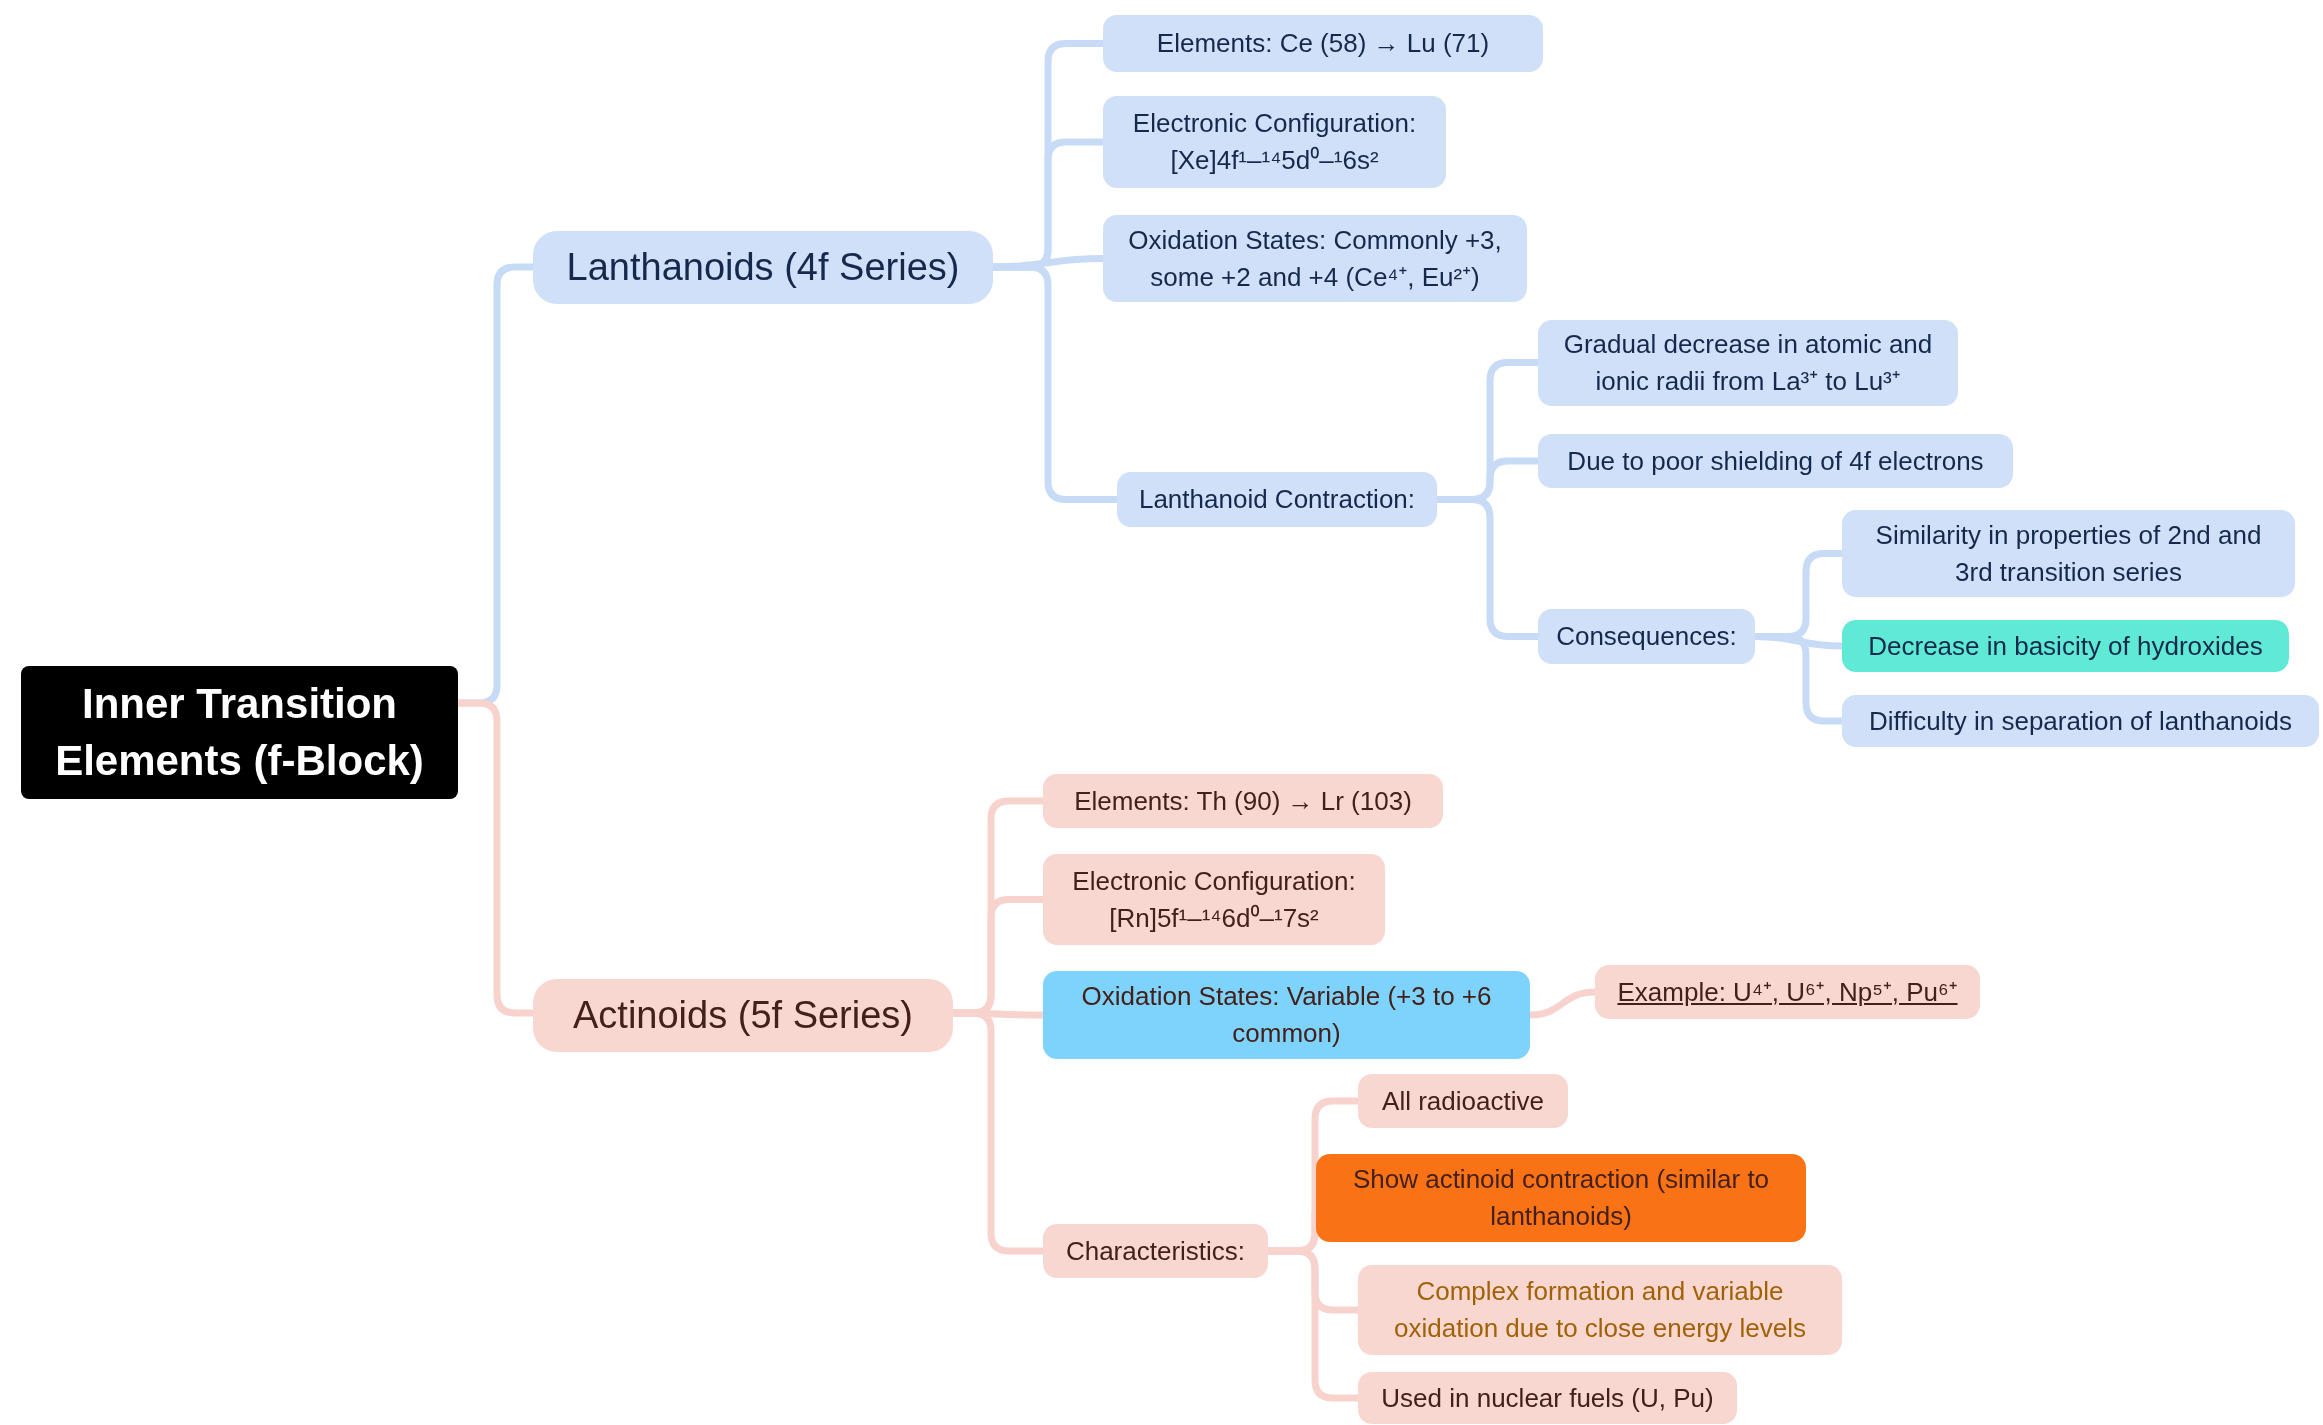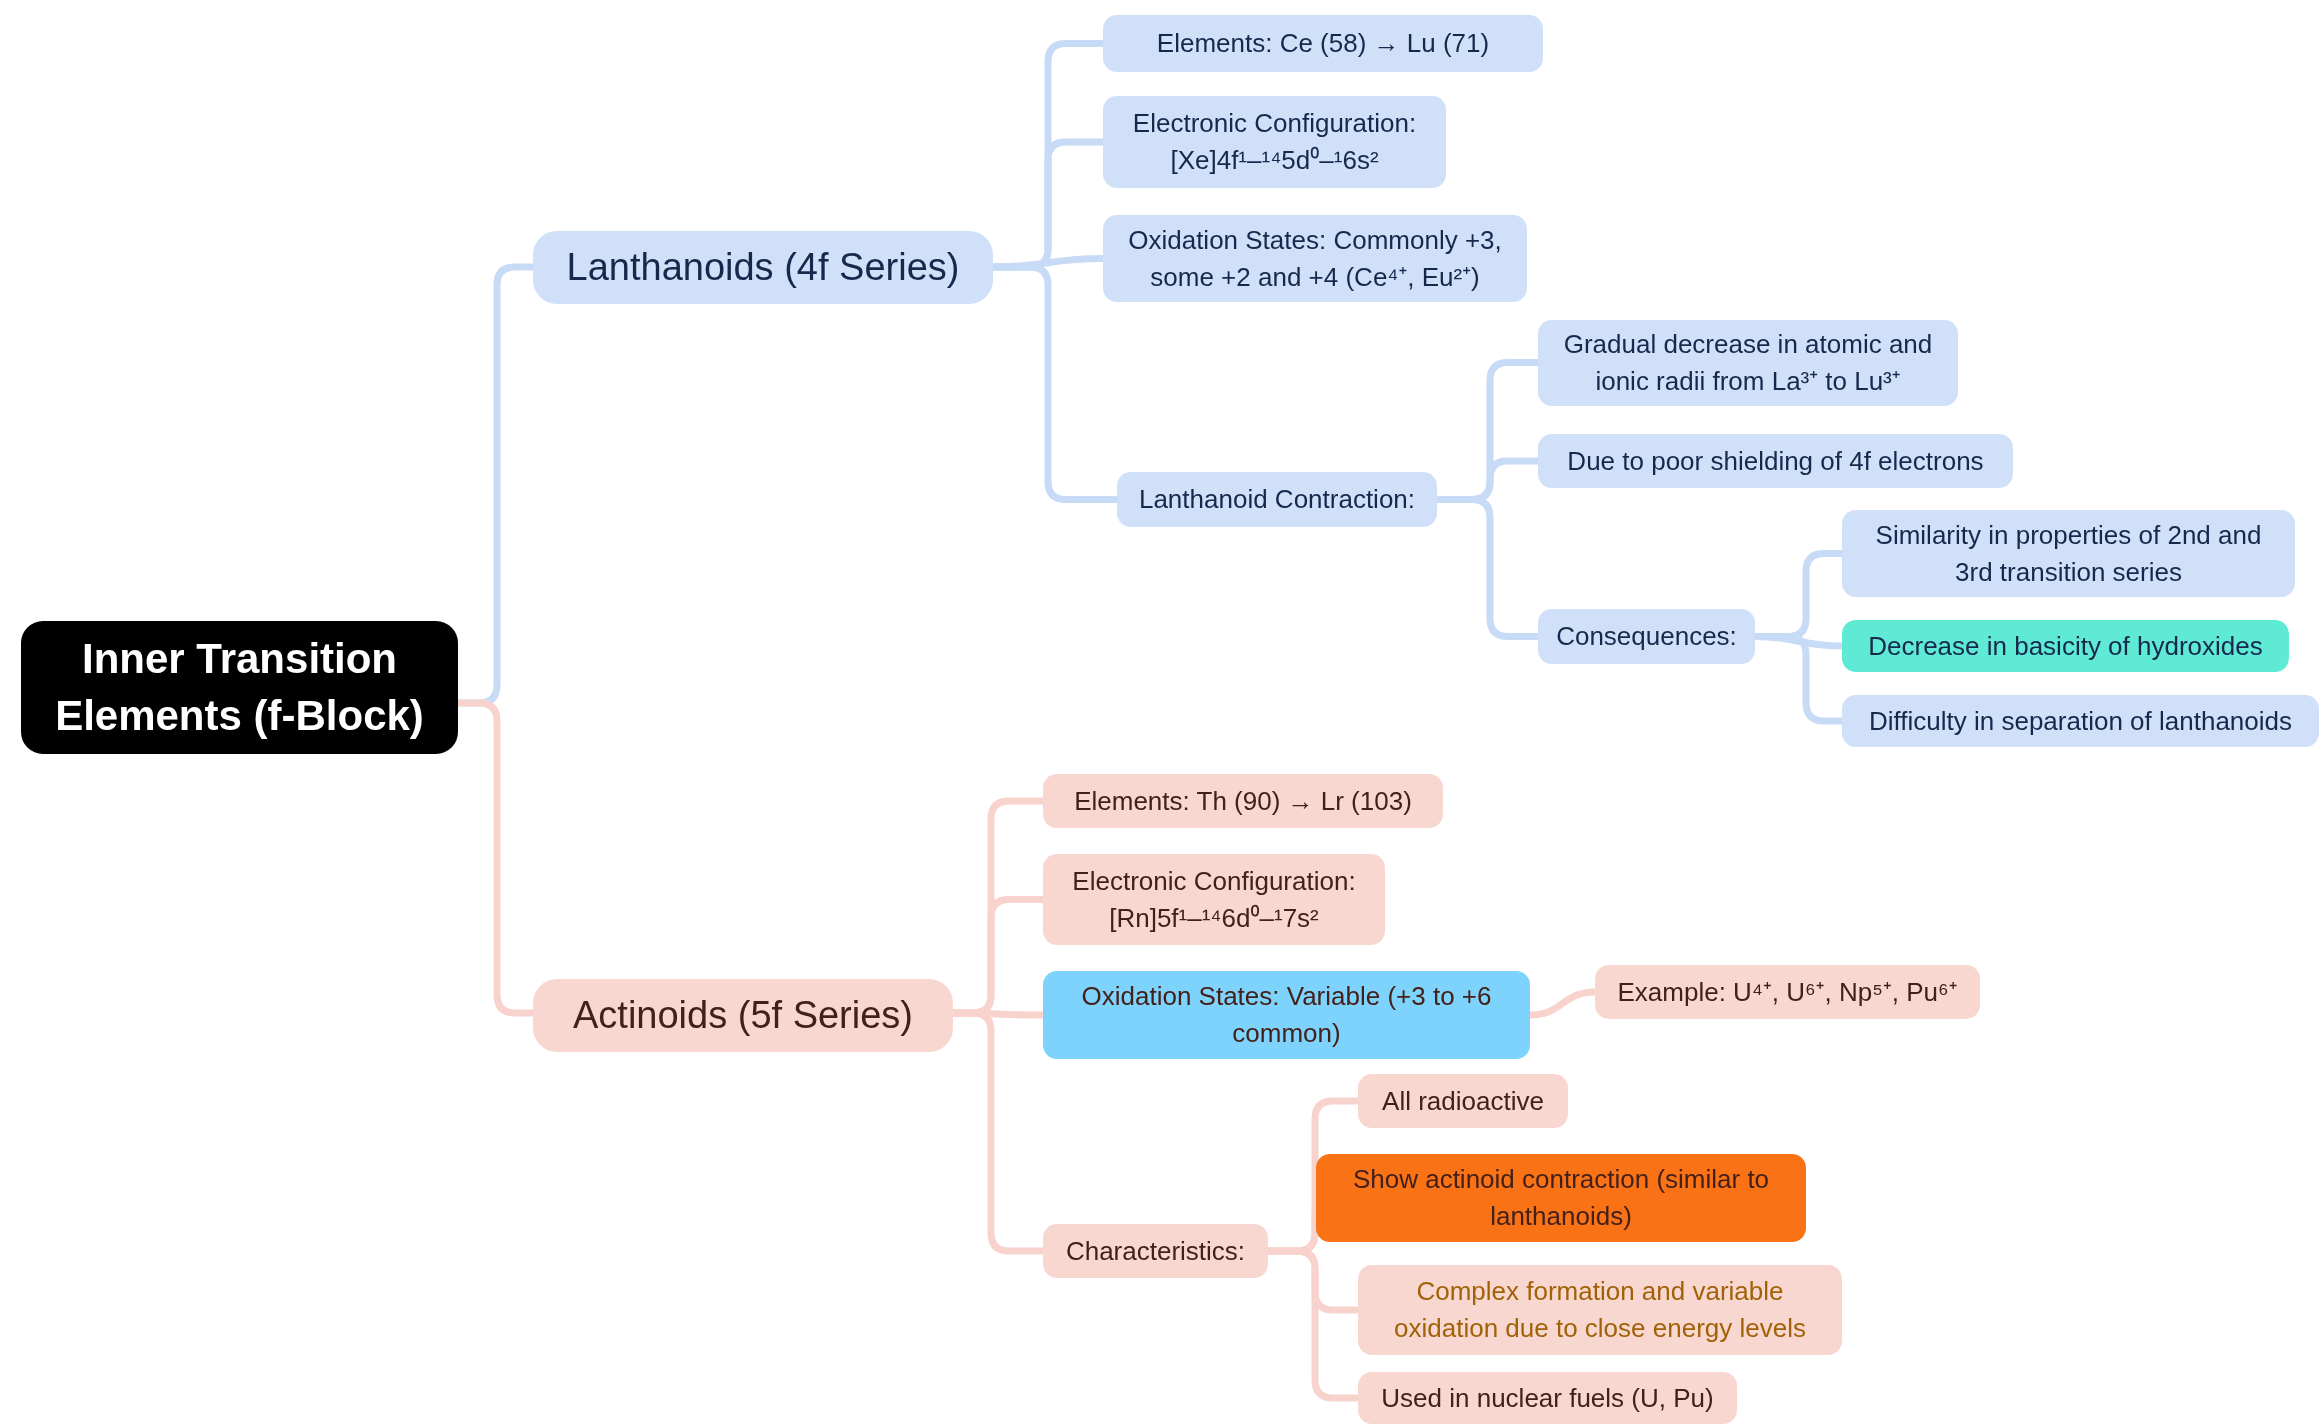--- a/index.html
+++ b/index.html
@@ -69,21 +69,21 @@
       <path d="M 953 1013 L 973 1013 Q 991 1013 991 995 L 991 917.5 Q 991 899.5 1009 899.5 L 1043 899.5" fill="none" stroke="#f8d3cd" stroke-width="7"></path>
       <path d="M 953 1013 C 998 1013, 998 1015, 1043 1015" fill="none" stroke="#f8d3cd" stroke-width="7"></path>
       <path d="M 1530 1015 C 1562.5 1015, 1562.5 992, 1595 992" fill="none" stroke="#f8d3cd" stroke-width="7"></path>
       <path d="M 953 1013 L 973 1013 Q 991 1013 991 1031 L 991 1233 Q 991 1251 1009 1251 L 1043 1251" fill="none" stroke="#f8d3cd" stroke-width="7"></path>
       <path d="M 1268 1251 L 1297 1251 Q 1315 1251 1315 1233 L 1315 1119 Q 1315 1101 1333 1101 L 1358 1101" fill="none" stroke="#f8d3cd" stroke-width="7"></path>
       <path d="M 1268 1251 L 1297 1251 Q 1315 1251 1315 1233 L 1315 1216 Q 1315 1198 1333 1198 L 1358 1198" fill="none" stroke="#f8d3cd" stroke-width="7"></path>
       <path d="M 1268 1251 L 1297 1251 Q 1315 1251 1315 1269 L 1315 1292 Q 1315 1310 1333 1310 L 1358 1310" fill="none" stroke="#f8d3cd" stroke-width="7"></path>
       <path d="M 1268 1251 L 1297 1251 Q 1315 1251 1315 1269 L 1315 1380 Q 1315 1398 1333 1398 L 1358 1398" fill="none" stroke="#f8d3cd" stroke-width="7"></path>
     </svg>
 
-<div class="node rootnode" style="left: 21px; top: 621px; min-width: 437px; min-height: 133px; background: rgb(0, 0, 0); color: rgb(255, 255, 255);"><span>Inner Transition
+<div class="node rootnode" style="left: 21px; top: 666px; min-width: 437px; min-height: 133px; background: rgb(0, 0, 0); color: rgb(255, 255, 255); border-radius: 8px;"><span>Inner Transition
 Elements (f-Block)</span></div>
     <div class="node branch" style="left: 533px; top: 231px; min-width: 460px; min-height: 72px; background: rgb(207, 224, 248); color: rgb(22, 41, 77);"><span>Lanthanoids (4f Series)</span></div>
     <div class="node leaf" style="left: 1103px; top: 15px; min-width: 440px; min-height: 57px; background: rgb(207, 224, 248); color: rgb(22, 41, 77);"><span>Elements: Ce (58) → Lu (71)</span></div>
     <div class="node leaf" style="left: 1103px; top: 96px; min-width: 343px; min-height: 92px; background: rgb(207, 224, 248); color: rgb(22, 41, 77);"><span>Electronic Configuration:
 [Xe]4f¹–¹⁴5d⁰–¹6s²</span></div>
     <div class="node leaf" style="left: 1103px; top: 215px; min-width: 424px; min-height: 87px; background: rgb(207, 224, 248); color: rgb(22, 41, 77);"><span>Oxidation States: Commonly +3,
 some +2 and +4 (Ce⁴⁺, Eu²⁺)</span></div>
     <div class="node leaf" style="left: 1538px; top: 320px; min-width: 420px; min-height: 85px; background: rgb(207, 224, 248); color: rgb(22, 41, 77);"><span>Gradual decrease in atomic and
 ionic radii from La³⁺ to Lu³⁺</span></div>
     <div class="node leaf" style="left: 1117px; top: 472px; min-width: 320px; min-height: 55px; background: rgb(207, 224, 248); color: rgb(22, 41, 77);"><span>Lanthanoid Contraction:</span></div>
@@ -92,21 +92,21 @@
     <div class="node leaf" style="left: 1842px; top: 510px; min-width: 453px; min-height: 87px; background: rgb(207, 224, 248); color: rgb(22, 41, 77);"><span>Similarity in properties of 2nd and
 3rd transition series</span></div>
     <div class="node leaf" style="left: 1842px; top: 620px; min-width: 447px; min-height: 52px; background: #5eead4; color: rgb(22, 41, 77);"><span>Decrease in basicity of hydroxides</span></div>
     <div class="node leaf" style="left: 1842px; top: 695px; min-width: 477px; min-height: 52px; background: rgb(207, 224, 248); color: rgb(22, 41, 77);"><span>Difficulty in separation of lanthanoids</span></div>
     <div class="node branch" style="left: 533px; top: 979px; min-width: 420px; min-height: 68px; background: rgb(249, 215, 209); color: rgb(68, 32, 27);"><span>Actinoids (5f Series)</span></div>
     <div class="node leaf" style="left: 1043px; top: 774px; min-width: 400px; min-height: 54px; background: rgb(249, 215, 209); color: rgb(68, 32, 27);"><span>Elements: Th (90) → Lr (103)</span></div>
     <div class="node leaf" style="left: 1043px; top: 854px; min-width: 342px; min-height: 91px; background: rgb(249, 215, 209); color: rgb(68, 32, 27);"><span>Electronic Configuration:
 [Rn]5f¹–¹⁴6d⁰–¹7s²</span></div>
     <div class="node leaf" style="left: 1043px; top: 971px; min-width: 487px; min-height: 88px; background: #7dd3fc; color: rgb(68, 32, 27);"><span>Oxidation States: Variable (+3 to +6
 common)</span></div>
-    <div class="node leaf" style="left: 1595px; top: 965px; min-width: 385px; min-height: 54px; background: rgb(249, 215, 209); color: rgb(68, 32, 27);"><span>Example: U⁴⁺, U⁶⁺, Np⁵⁺, Pu⁶⁺</span></div>
+    <div class="node leaf" style="left: 1595px; top: 965px; min-width: 385px; min-height: 54px; background: rgb(249, 215, 209); color: rgb(68, 32, 27); text-decoration: underline;"><span>Example: U⁴⁺, U⁶⁺, Np⁵⁺, Pu⁶⁺</span></div>
     <div class="node leaf" style="left: 1043px; top: 1224px; min-width: 225px; min-height: 54px; background: rgb(249, 215, 209); color: rgb(68, 32, 27);"><span>Characteristics:</span></div>
     <div class="node leaf" style="left: 1358px; top: 1074px; min-width: 210px; min-height: 54px; background: rgb(249, 215, 209); color: rgb(68, 32, 27);"><span>All radioactive</span></div>
     <div class="node leaf" style="left: 1316px; top: 1154px; min-width: 490px; min-height: 88px; background: #f97316; color: rgb(68, 32, 27);"><span>Show actinoid contraction (similar to
 lanthanoids)</span></div>
     <div class="node leaf" style="left: 1358px; top: 1265px; min-width: 484px; min-height: 90px; background: rgb(249, 215, 209); color: #a16207;"><span>Complex formation and variable
 oxidation due to close energy levels</span></div>
     <div class="node leaf" style="left: 1358px; top: 1372px; min-width: 379px; min-height: 52px; background: rgb(249, 215, 209); color: rgb(68, 32, 27);"><span>Used in nuclear fuels (U, Pu)</span></div>
   </div>
 
 </body></html>

